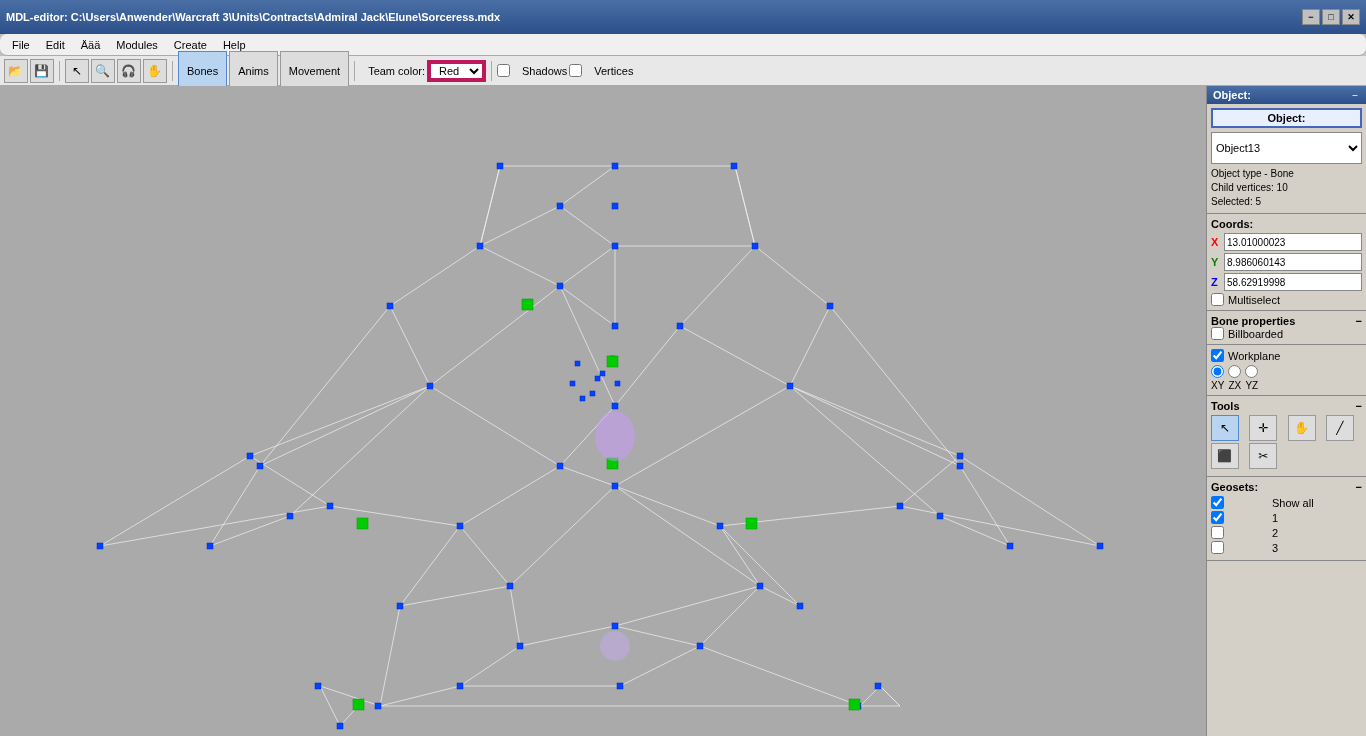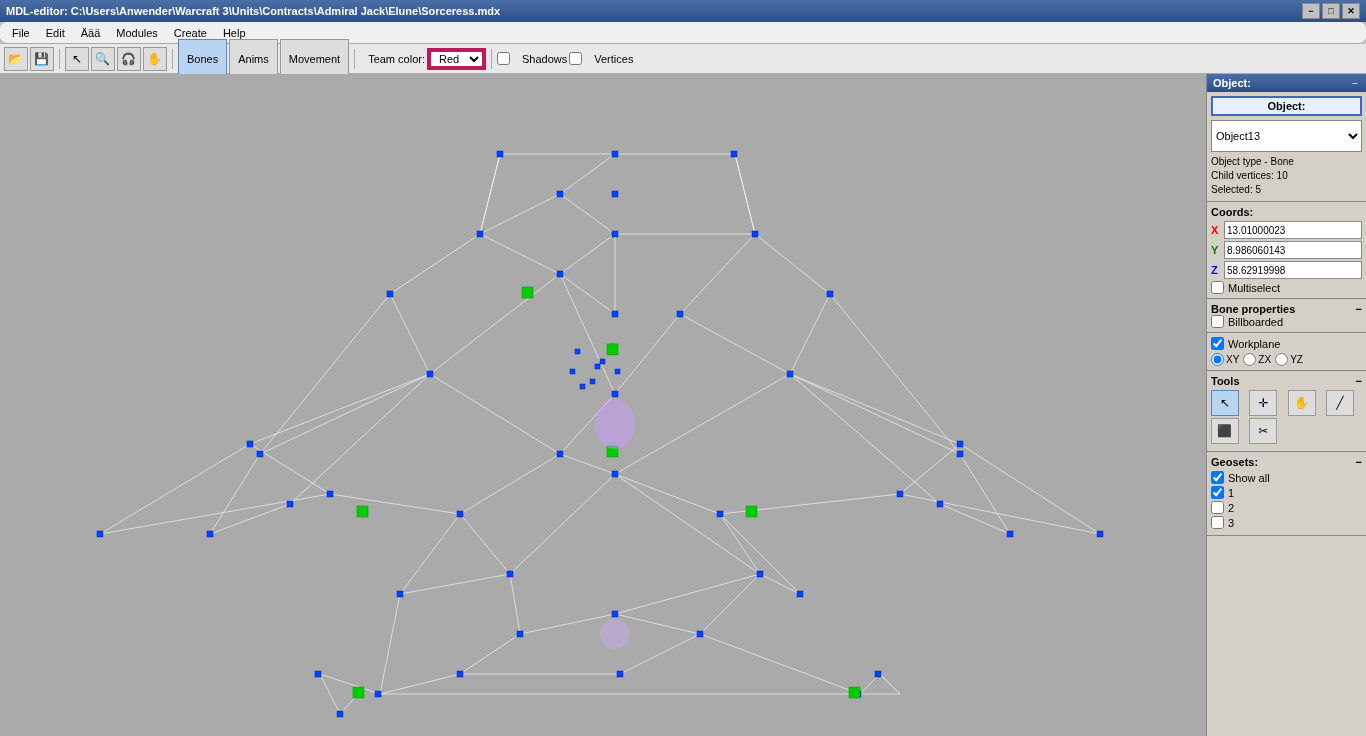--- a/index.html
+++ b/index.html
@@ -1,20 +1,20 @@
 <!DOCTYPE html>
 <html><head>
   <meta charset="utf-8">
   <style>
     * { margin: 0; padding: 0; box-sizing: border-box; }
     body { width: 1366px; height: 736px; overflow: hidden; background: #c0c0c0; font-family: 'Segoe UI', Tahoma, Arial, sans-serif; font-size: 11px; }
 
     
     #titlebar {
-      height: 22px;
+      height: 34px;
       background: linear-gradient(to bottom, #4a6fa5 0%, #2c4f8a 100%);
       display: flex; align-items: center; justify-content: space-between;
       padding: 0 6px;
       color: white;
       font-size: 11px;
       font-weight: bold;
     }
     #titlebar-controls { display: flex; gap: 2px; }
     .title-btn {
       width: 18px; height: 16px;
@@ -204,21 +204,21 @@
     #bone-section { padding: 4px; }
     .bone-title { font-size: 11px; font-weight: bold; margin-bottom: 0; display: flex; justify-content: space-between; }
     .bone-row { display: flex; align-items: center; }
     .bone-row input { margin-right: 4px; }
 
     
     #workplane-section { padding: 4px; }
     .workplane-row { display: flex; align-items: center; margin-bottom: 3px; }
     .workplane-row input { margin-right: 4px; }
     .axis-row { display: flex; align-items: center; gap: 4px; font-size: 10px; }
-    .axis-radio { display: flex; align-items: center; gap: 2px; }
+    .axis-radio { display: flex; align-items: center; gap: 2px; flex-direction: column; }
 
     
     #tools-section { padding: 4px; }
     .tools-title { font-size: 11px; font-weight: bold; margin-bottom: 3px; display: flex; justify-content: space-between; }
     .tools-grid {
       display: grid;
       grid-template-columns: repeat(4, 1fr);
       gap: 2px;
       margin-bottom: 3px;
     }
@@ -228,21 +228,21 @@
       border: 1px solid #999;
       display: flex; align-items: center; justify-content: center;
       cursor: pointer;
       font-size: 12px;
     }
     .tool-btn.active { background: #b8d4f0; border: 1px solid #5588cc; }
 
     
     #geosets-section { padding: 4px; flex: 1; }
     .geosets-title { font-size: 11px; font-weight: bold; margin-bottom: 3px; display: flex; justify-content: space-between; }
-    .geoset-row { display: flex; align-items: center; margin-bottom: 2px; }
+    .geoset-row { display: flex; align-items: center; margin-bottom: 2px; gap: 44px; }
     .geoset-row input { margin-right: 4px; }
     .geoset-row label { font-size: 11px; }
   </style>
 </head>
 <body>
 
 <div id="titlebar">
   <span>MDL-editor: C:\Users\Anwender\Warcraft 3\Units\Contracts\Admiral Jack\Elune\Sorceress.mdx</span>
   <div id="titlebar-controls">
     <div class="title-btn">−</div>

